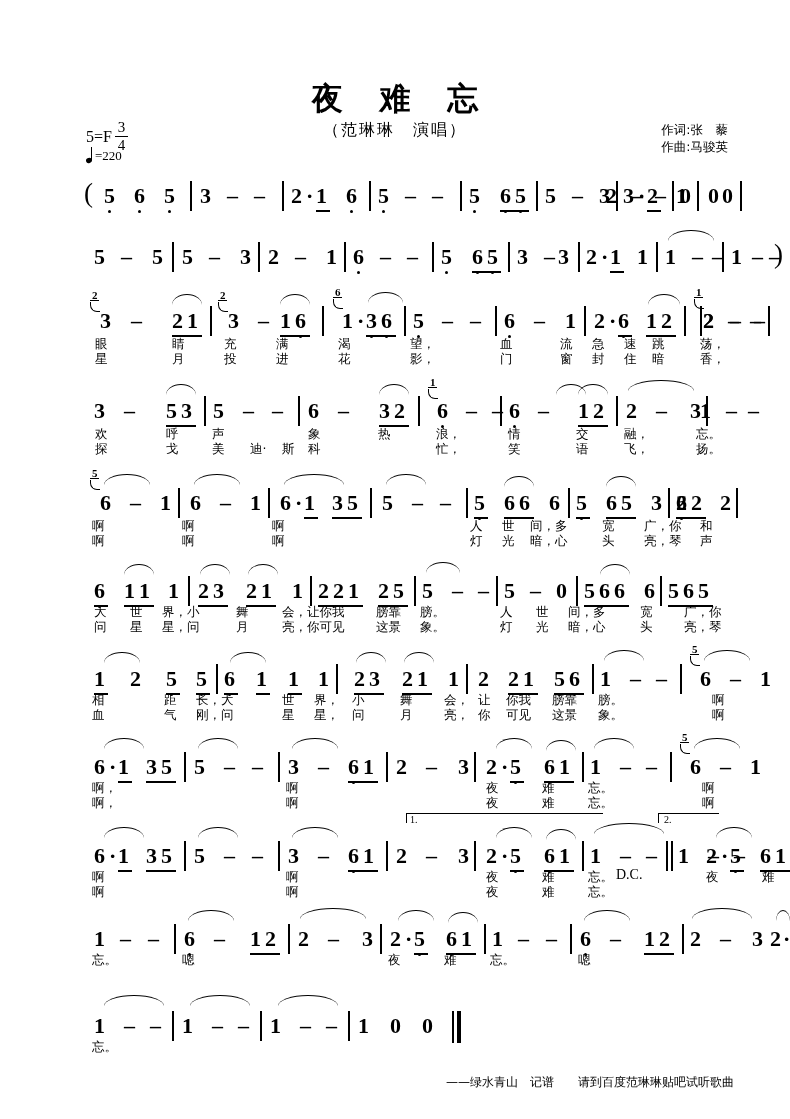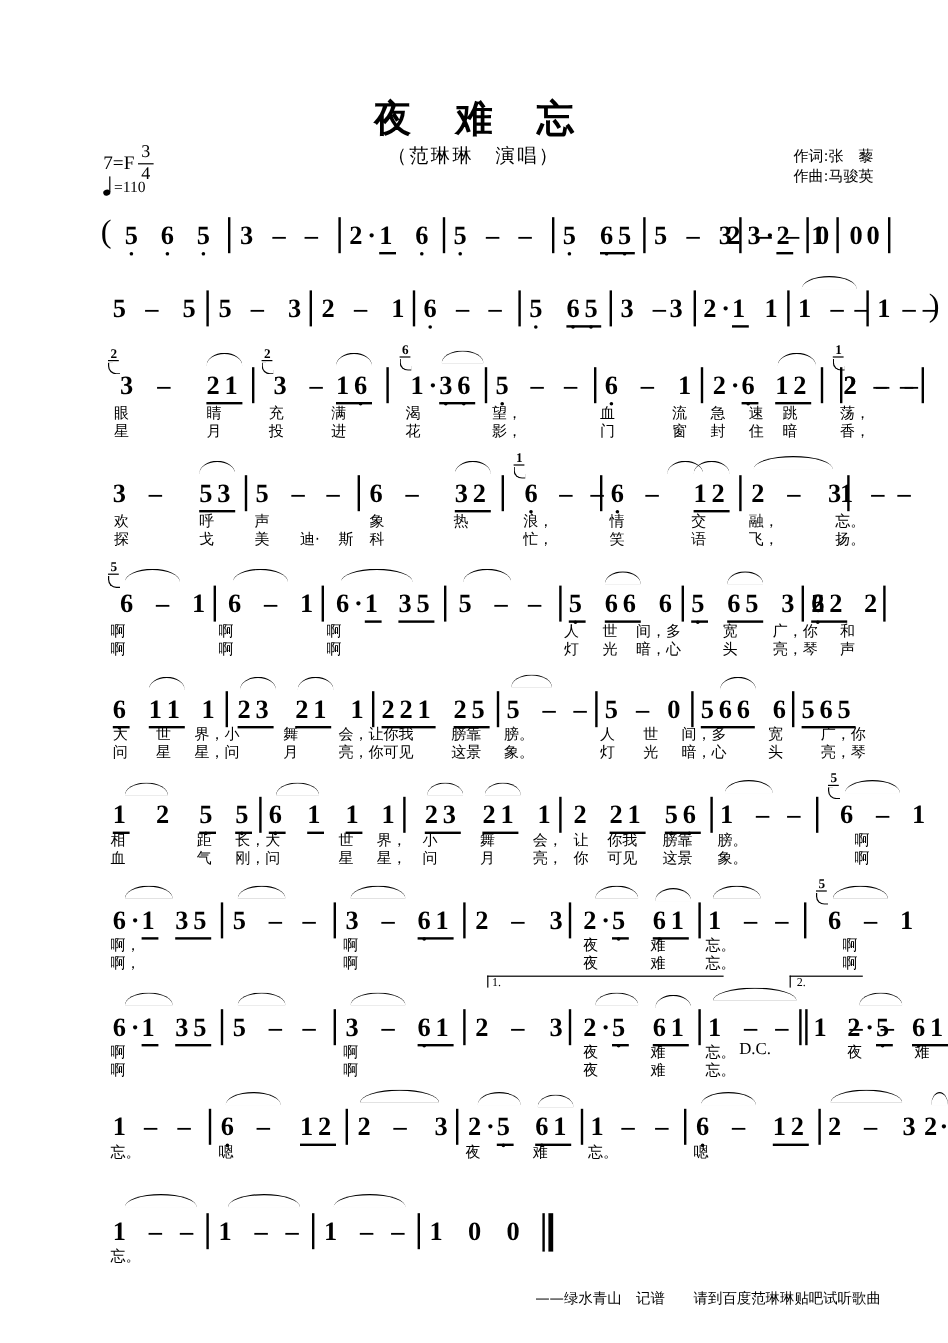--- a/index.html
+++ b/index.html
@@ -227,28 +227,28 @@
   }
 </style>
 </head>
 <body>
 
 <div class="sheet-title">夜 难 忘</div>
 <div class="sheet-subtitle">（范琳琳　演唱）</div>
 <div class="credits">作词:张　藜
 作曲:马骏英</div>
 
-<div class="keysig">7=F</div>
+<div class="keysig">5=F</div>
 <div class="timesig">
   <span class="num">3</span>
   <span class="bar-line"></span>
   <span class="num">4</span>
 </div>
 <div class="tempo">
-  <span class="qnote"></span><span>=110</span>
+  <span class="qnote"></span><span>=220</span>
 </div>
 
 <div id="score">
     <div class="paren" style="left:84px; top:180px;">(</div>
     <div class="n" style="left:104px; top:185px;">5</div>
     <div class="odot" style="left:108px; top:210px;"></div>
     <div class="n" style="left:134px; top:185px;">6</div>
     <div class="odot" style="left:138px; top:210px;"></div>
     <div class="n" style="left:164px; top:185px;">5</div>
     <div class="odot" style="left:168px; top:210px;"></div>

